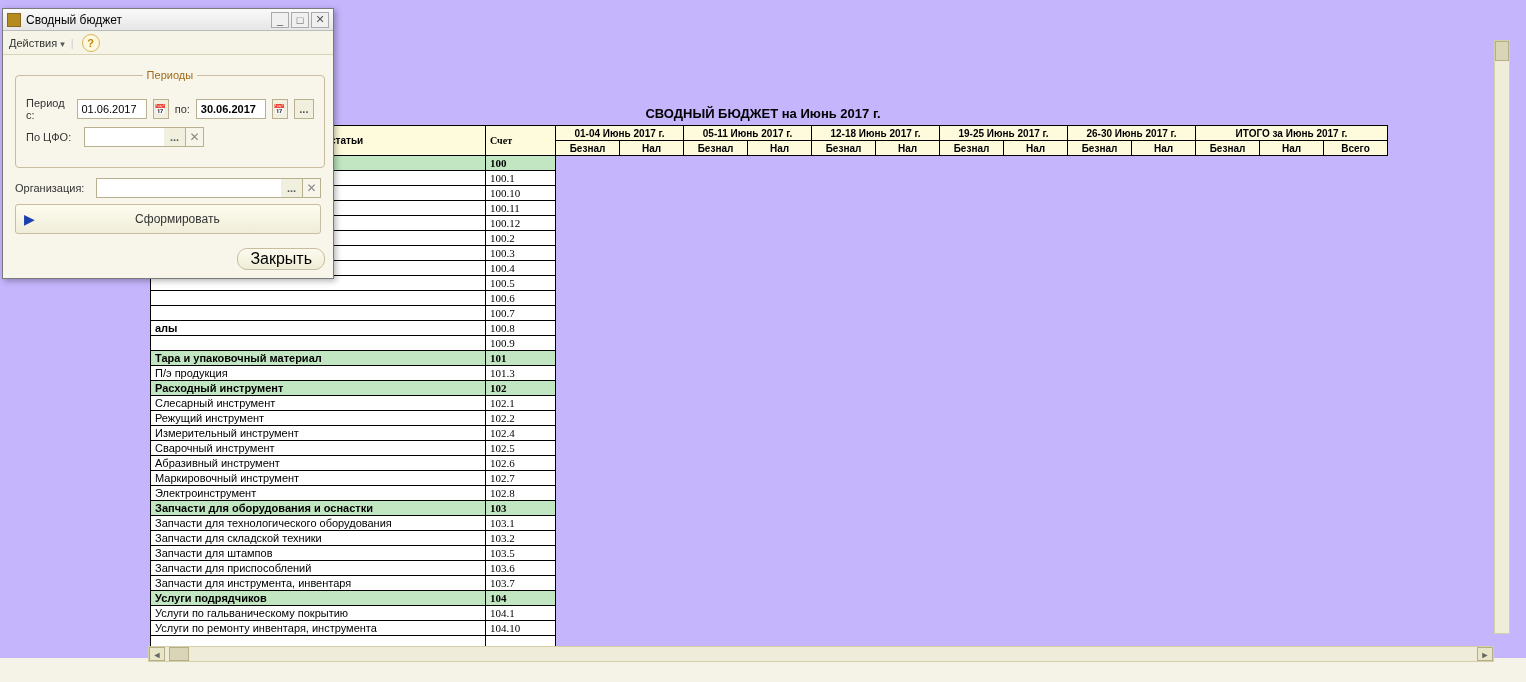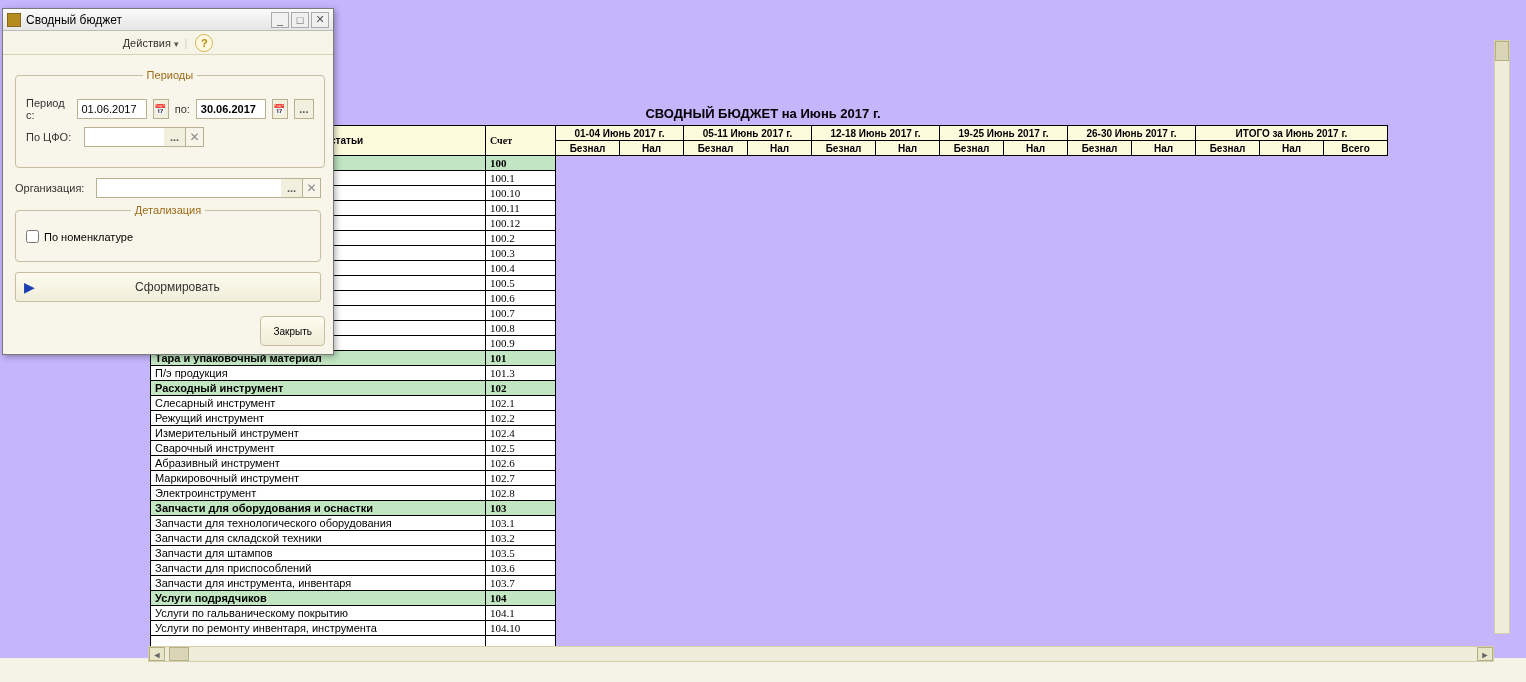--- a/index.html
+++ b/index.html
@@ -26,21 +26,21 @@
   .scrollbar-bottom .btn { position: absolute; top: 0; bottom: 0; width: 16px; background: #e8e5c9; border: 1px solid #b5af88; text-align:center; font-size:9px; line-height:14px; color:#666; }
   .scrollbar-bottom .btn.left { left: 0; }
   .scrollbar-bottom .btn.right { right: 0; }
   
   .dialog { position: absolute; left: 2px; top: 8px; width: 332px; background: #f8f6ea; border: 1px solid #7a7a7a; box-shadow: 2px 2px 6px rgba(0,0,0,0.3); }
   .dialog-titlebar { height: 22px; background: linear-gradient(#fafafa,#e6e6e6); border-bottom: 1px solid #bbb; display: flex; align-items: center; padding: 0 4px; }
   .dialog-titlebar .title-icon { width: 14px; height: 14px; background: #b58a1e; margin-right: 5px; border: 1px solid #8a6a18; }
   .dialog-titlebar .title-text { flex: 1; font-size: 12px; color: #000; }
   .dialog-titlebar .tb-btn { width: 18px; height: 16px; margin-left: 2px; border: 1px solid #aaa; background: #f0f0f0; display: inline-flex; align-items: center; justify-content: center; cursor: pointer; font-size: 11px; color: #555; }
   
-  .dialog-toolbar { height: 24px; border-bottom: 1px solid #d9d4b3; display: flex; align-items: center; padding: 0 6px; gap: 4px; background: #f6f4e6; justify-content: center; }
+  .dialog-toolbar { height: 24px; border-bottom: 1px solid #d9d4b3; display: flex; align-items: center; padding: 0 6px; gap: 4px; background: #f6f4e6; }
   .dialog-toolbar .tb-label { font-size: 11px; color: #333; padding-right: 2px; }
   .dialog-toolbar .dd { font-size: 9px; color: #555; }
   .dialog-toolbar .help-btn { width: 18px; height: 18px; border: 1px solid #d3b85a; background: #fff8e0; border-radius: 9px; display: inline-flex; align-items: center; justify-content: center; color: #b88a00; font-weight: bold; cursor: pointer; margin-left: 4px; }
   
   .dialog-body { padding: 8px 12px; }
   fieldset { border: 1px solid #c7bda0; border-radius: 4px; padding: 10px 10px 14px 10px; margin: 6px 0 10px 0; }
   fieldset legend { color: #a06b18; font-size: 11px; padding: 0 4px; text-align: center; }
   .form-row { display: flex; align-items: center; gap: 6px; margin: 6px 0; font-size: 11px; }
   .form-row label { color: #333; }
   .text-input { height: 20px; border: 1px solid #b8b08e; background: #fff; padding: 0 4px; font-size: 11px; }
@@ -51,21 +51,21 @@
   .lookup-wrap input { border-right: none; }
   
   .checkbox-row { display: flex; align-items: center; gap: 5px; margin: 4px 0; }
   .checkbox-row input { width: 13px; height: 13px; }
   
   .generate-btn { width: 100%; height: 30px; border: 1px solid #c7bda0; background: linear-gradient(#fdfbee,#f0edd9); display: flex; align-items: center; padding: 0 8px; cursor: pointer; margin-top: 6px; border-radius: 3px; }
   .generate-btn .play { color: #1a3fb0; font-size: 14px; margin-right: 8px; }
   .generate-btn .lbl { flex: 1; text-align: center; color: #333; font-size: 12px; }
   
   .dialog-footer { padding: 6px 8px 8px 8px; text-align: right; }
-  .close-btn { height: 30px; padding: 0 12px; border: 1px solid #c7bda0; background: linear-gradient(#fdfbee,#efecd7); cursor: pointer; font-size: 10px; border-radius: 4px; }
+  .close-btn { height: 22px; padding: 0 12px; border: 1px solid #c7bda0; background: linear-gradient(#fdfbee,#efecd7); cursor: pointer; font-size: 16px; border-radius: 10px; }
 </style>
 </head>
 <body>
 
 <div class="main-report">
   <div class="report-title">СВОДНЫЙ БЮДЖЕТ  на Июнь  2017 г.</div>
   <table class="report">
     <thead>
       <tr>
         <th rowspan="2" class="name-col">менование статьи</th>
@@ -277,27 +277,20 @@
       </div>
     </fieldset>
     <div class="form-row">
       <label style="width:75px;">Организация:</label>
       <span class="lookup-wrap" style="flex:1;">
         <input class="text-input" style="flex: 1 1 0%; width: 185px;" value="">
         <span class="dotsbtn" style="border-left:none;">...</span>
         <span class="xbtn">✕</span>
       </span>
     </div>
-    <fieldset>
-      <legend>Детализация</legend>
-      <div class="checkbox-row">
-        <input type="checkbox" style="">
-        <label>По номенклатуре</label>
-      </div>
-    </fieldset>
     <div class="generate-btn">
       <span class="play">▶</span>
       <span class="lbl">Сформировать</span>
     </div>
   </div>
   <div class="dialog-footer">
     <button class="close-btn">Закрыть</button>
   </div>
 </div>
 

